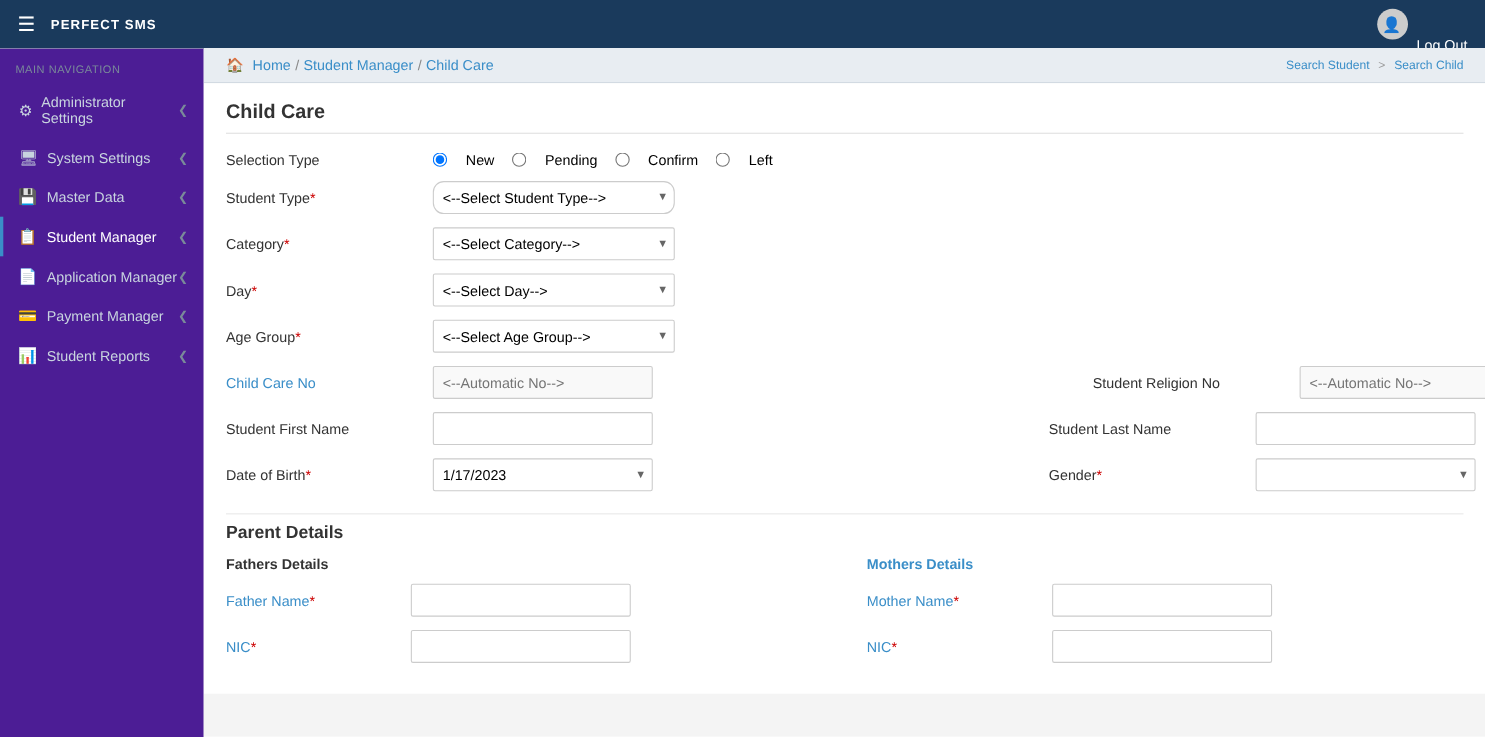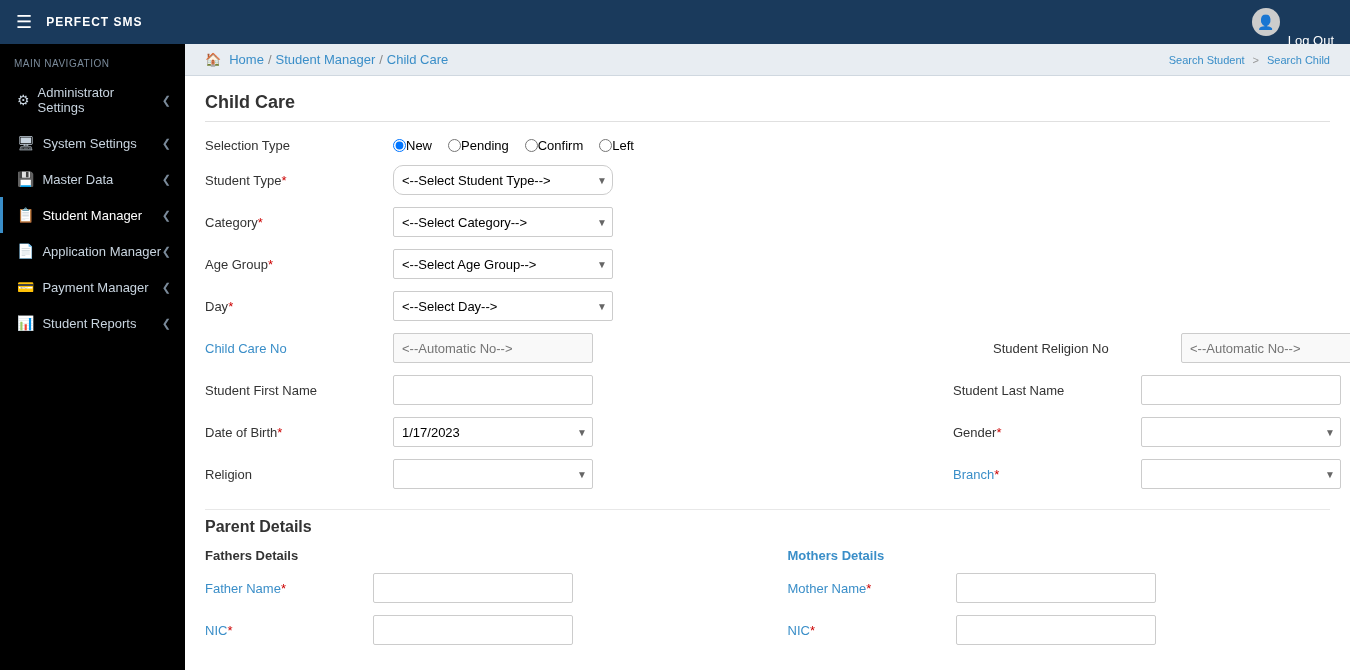--- a/index.html
+++ b/index.html
@@ -40,21 +40,21 @@
       color: #333;
     }
     .hamburger { font-size: 18px; cursor: pointer; color: white; }
 
     
     .layout { display: flex; height: calc(100vh - 44px); overflow: hidden; }
 
     
     .sidebar {
       width: 185px;
-      background: #000000;
+      background: #4c1d95;
       color: #ccc;
       flex-shrink: 0;
       overflow-y: auto;
     }
     .sidebar-nav-label {
       font-size: 10px;
       text-transform: uppercase;
       color: #7a8a9a;
       padding: 14px 14px 6px;
       letter-spacing: 0.5px;
@@ -156,21 +156,21 @@
 
     
     .radio-group {
       display: flex;
       align-items: center;
       gap: 16px;
     }
     .radio-group label {
       display: flex;
       align-items: center;
-      gap: 0;
+      gap: 17px;
       cursor: pointer;
       font-size: 13px;
     }
 
     
     .form-two-col {
       display: flex;
       align-items: flex-end;
       gap: 40px;
       margin-bottom: 12px;
@@ -353,40 +353,40 @@
         </div>
         <div class="select-wrapper" style="width:220px;">
           <select class="form-control" style="width:220px;">
             <option>&lt;--Select Category--&gt;</option>
           </select>
         </div>
       </div>
 
       <div class="form-row">
         <div class="form-label">
+          <span>Day</span><span class="req">*</span>
+        </div>
+        <div class="select-wrapper" style="width:220px;">
+          <select class="form-control" style="width:220px;">
+            <option>&lt;--Select Day--&gt;</option>
+          </select>
+        </div>
+      </div>
+
+      <div class="form-row">
+        <div class="form-label">
           <span>Age Group</span><span class="req">*</span>
         </div>
         <div class="select-wrapper" style="width:220px;">
           <select class="form-control" style="width:220px;">
             <option>&lt;--Select Age Group--&gt;</option>
           </select>
         </div>
       </div>
 
-      <div class="form-row">
-        <div class="form-label">
-          <span>Day</span><span class="req">*</span>
-        </div>
-        <div class="select-wrapper" style="width:220px;">
-          <select class="form-control" style="width:220px;">
-            <option>&lt;--Select Day--&gt;</option>
-          </select>
-        </div>
-      </div>
-
       <div class="form-two-col">
         <div class="form-col">
           <div class="form-label blue">Child Care No</div>
           <input type="text" class="form-control auto-no" style="width: 200px;" placeholder="&lt;--Automatic No--&gt;">
         </div>
         <div class="form-col" style="margin-left:360px;">
           <div class="form-label">Student Religion No</div>
           <input type="text" class="form-control auto-no" style="width: 200px;" placeholder="&lt;--Automatic No--&gt;">
         </div>
       </div>
@@ -419,40 +419,20 @@
             <span>Gender</span><span class="req">*</span>
           </div>
           <div class="select-wrapper" style="width:200px;">
             <select class="form-control" style="width:200px;">
               <option value=""></option>
             </select>
           </div>
         </div>
       </div>
 
-      <div class="form-two-col">
-        <div class="form-col">
-          <div class="form-label">Religion</div>
-          <div class="select-wrapper" style="width:200px;">
-            <select class="form-control" style="width:200px;">
-              <option value=""></option>
-            </select>
-          </div>
-        </div>
-        <div class="form-col" style="margin-left:320px;">
-          <div class="form-label blue">
-            <span>Branch</span><span class="req">*</span>
-          </div>
-          <div class="select-wrapper" style="width:200px;">
-            <select class="form-control" style="width:200px;">
-              <option value=""></option>
-            </select>
-          </div>
-        </div>
-      </div>
 
       <div class="section-title">Parent Details</div>
 
       <div class="parent-split">
 
         <div class="parent-col">
           <div class="parent-col-title">Fathers Details</div>
 
           <div class="form-row">
             <div class="form-label" style="width:160px;">

